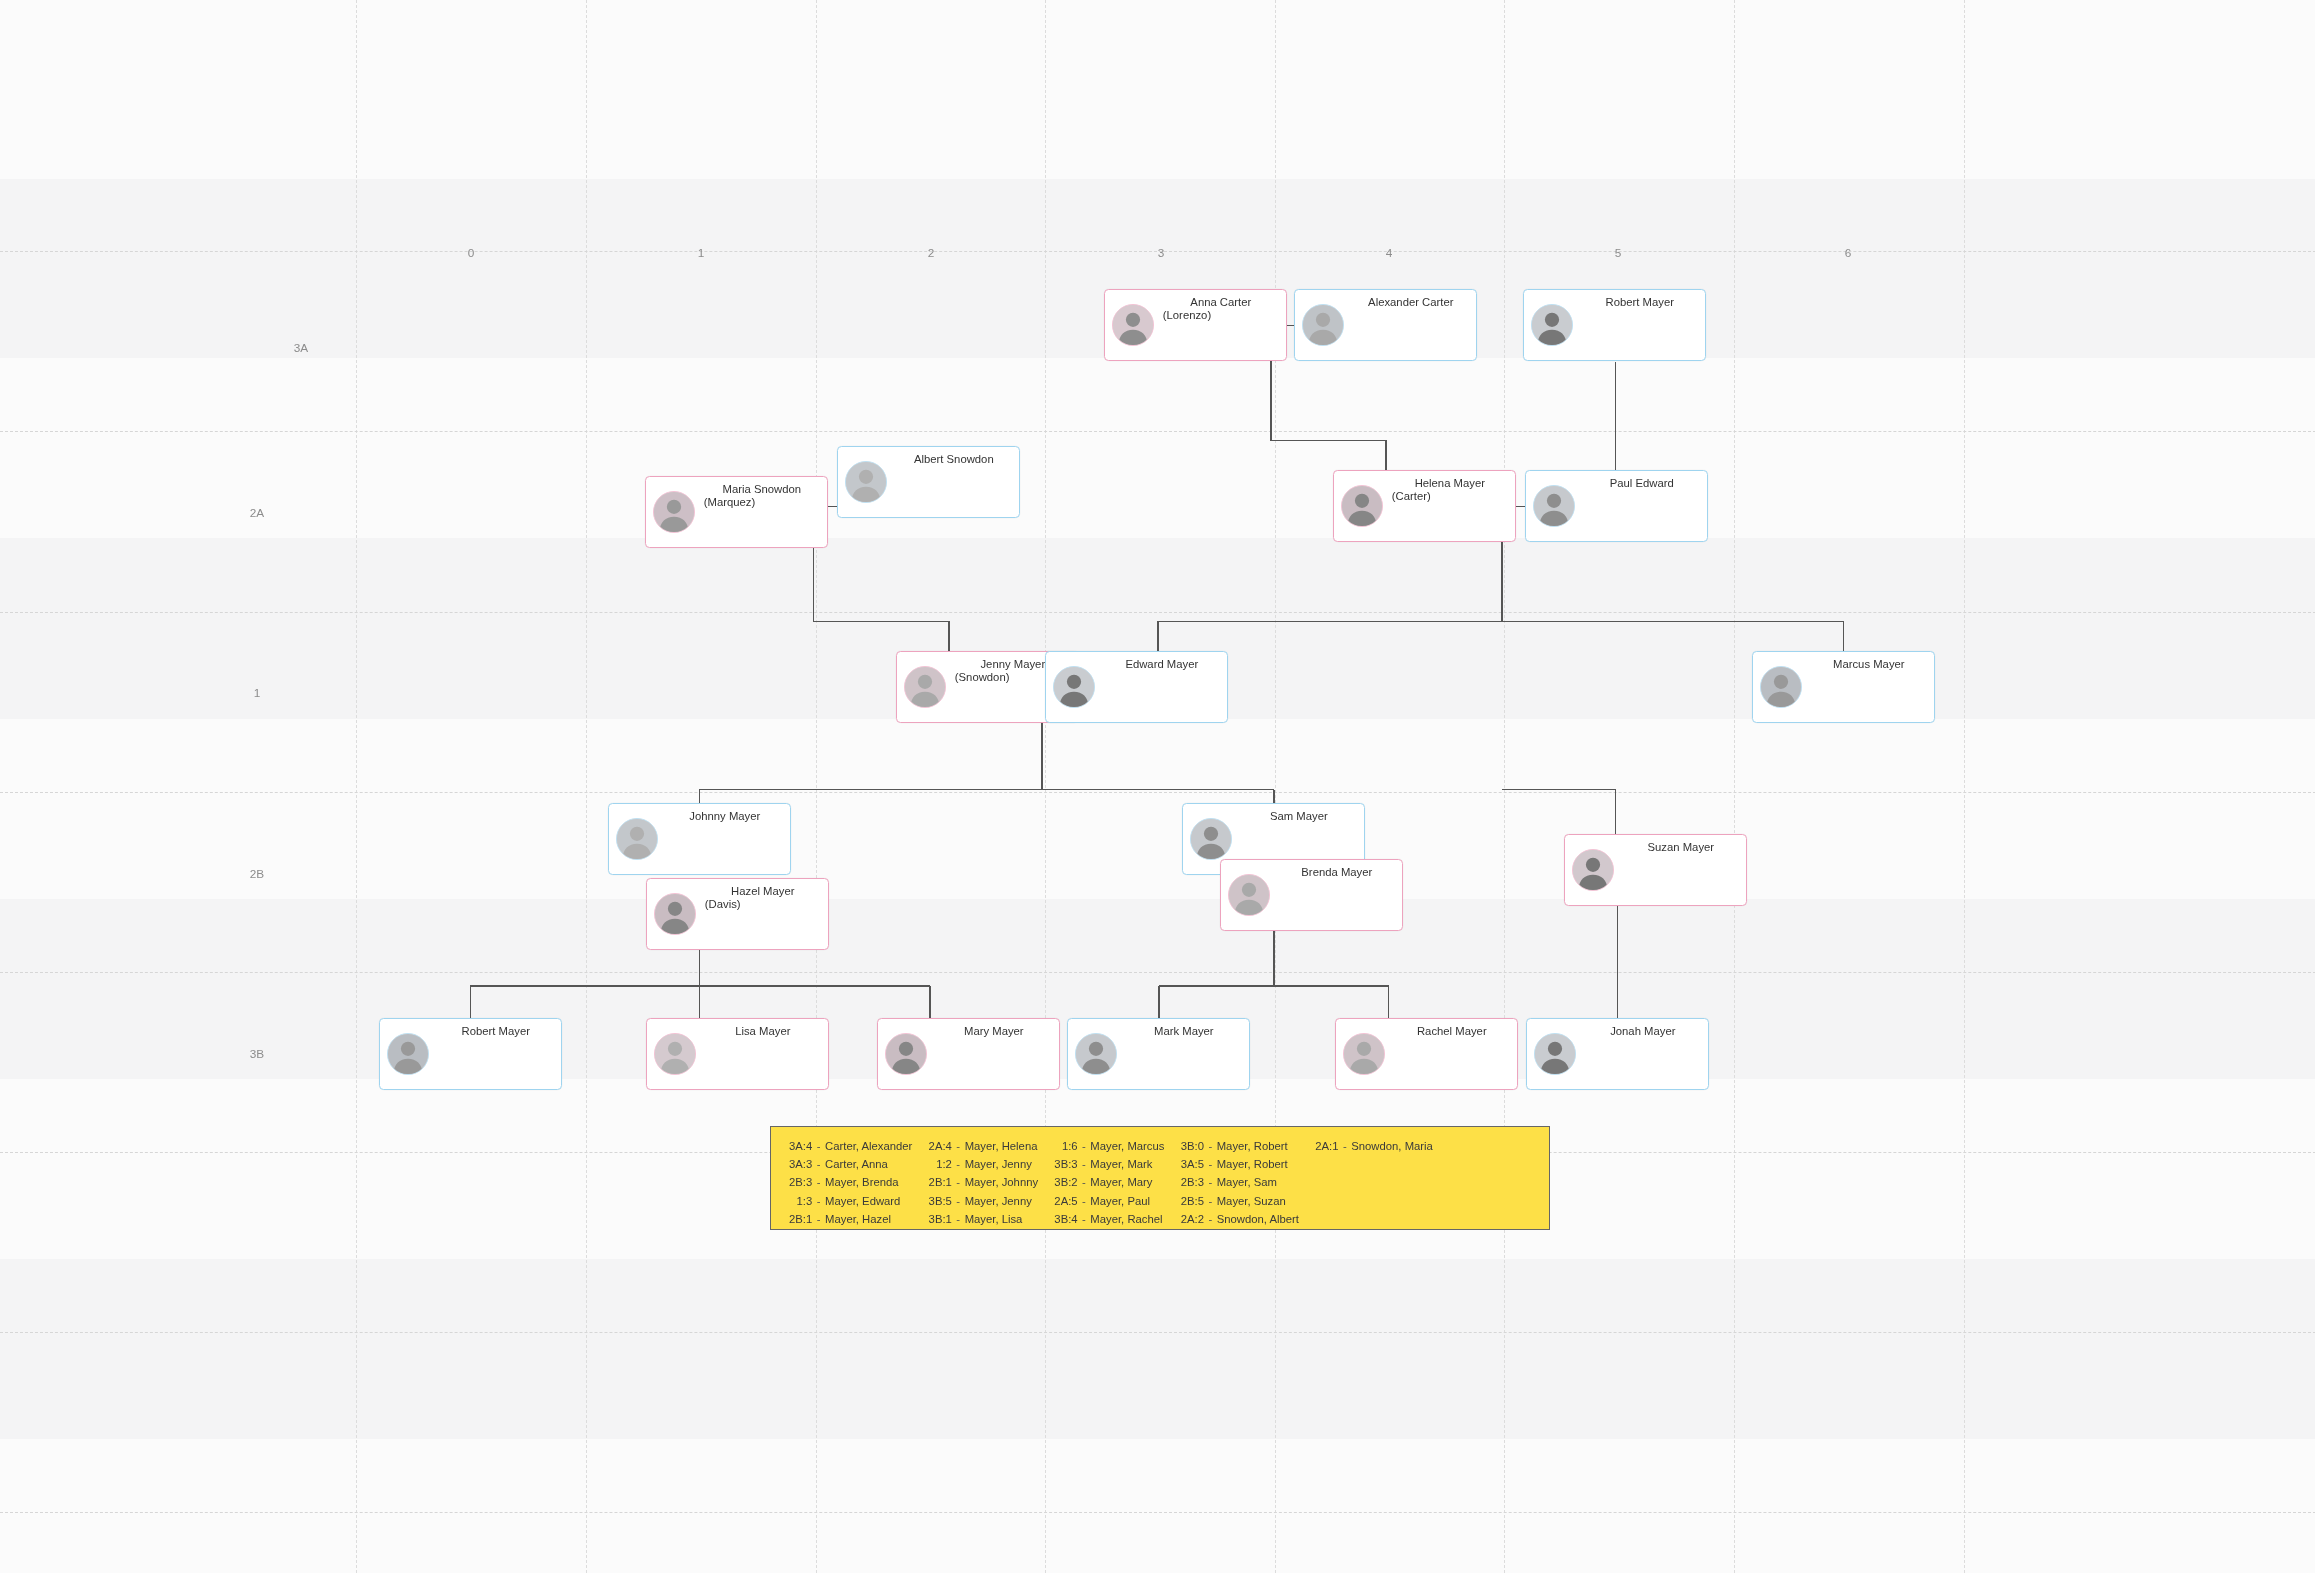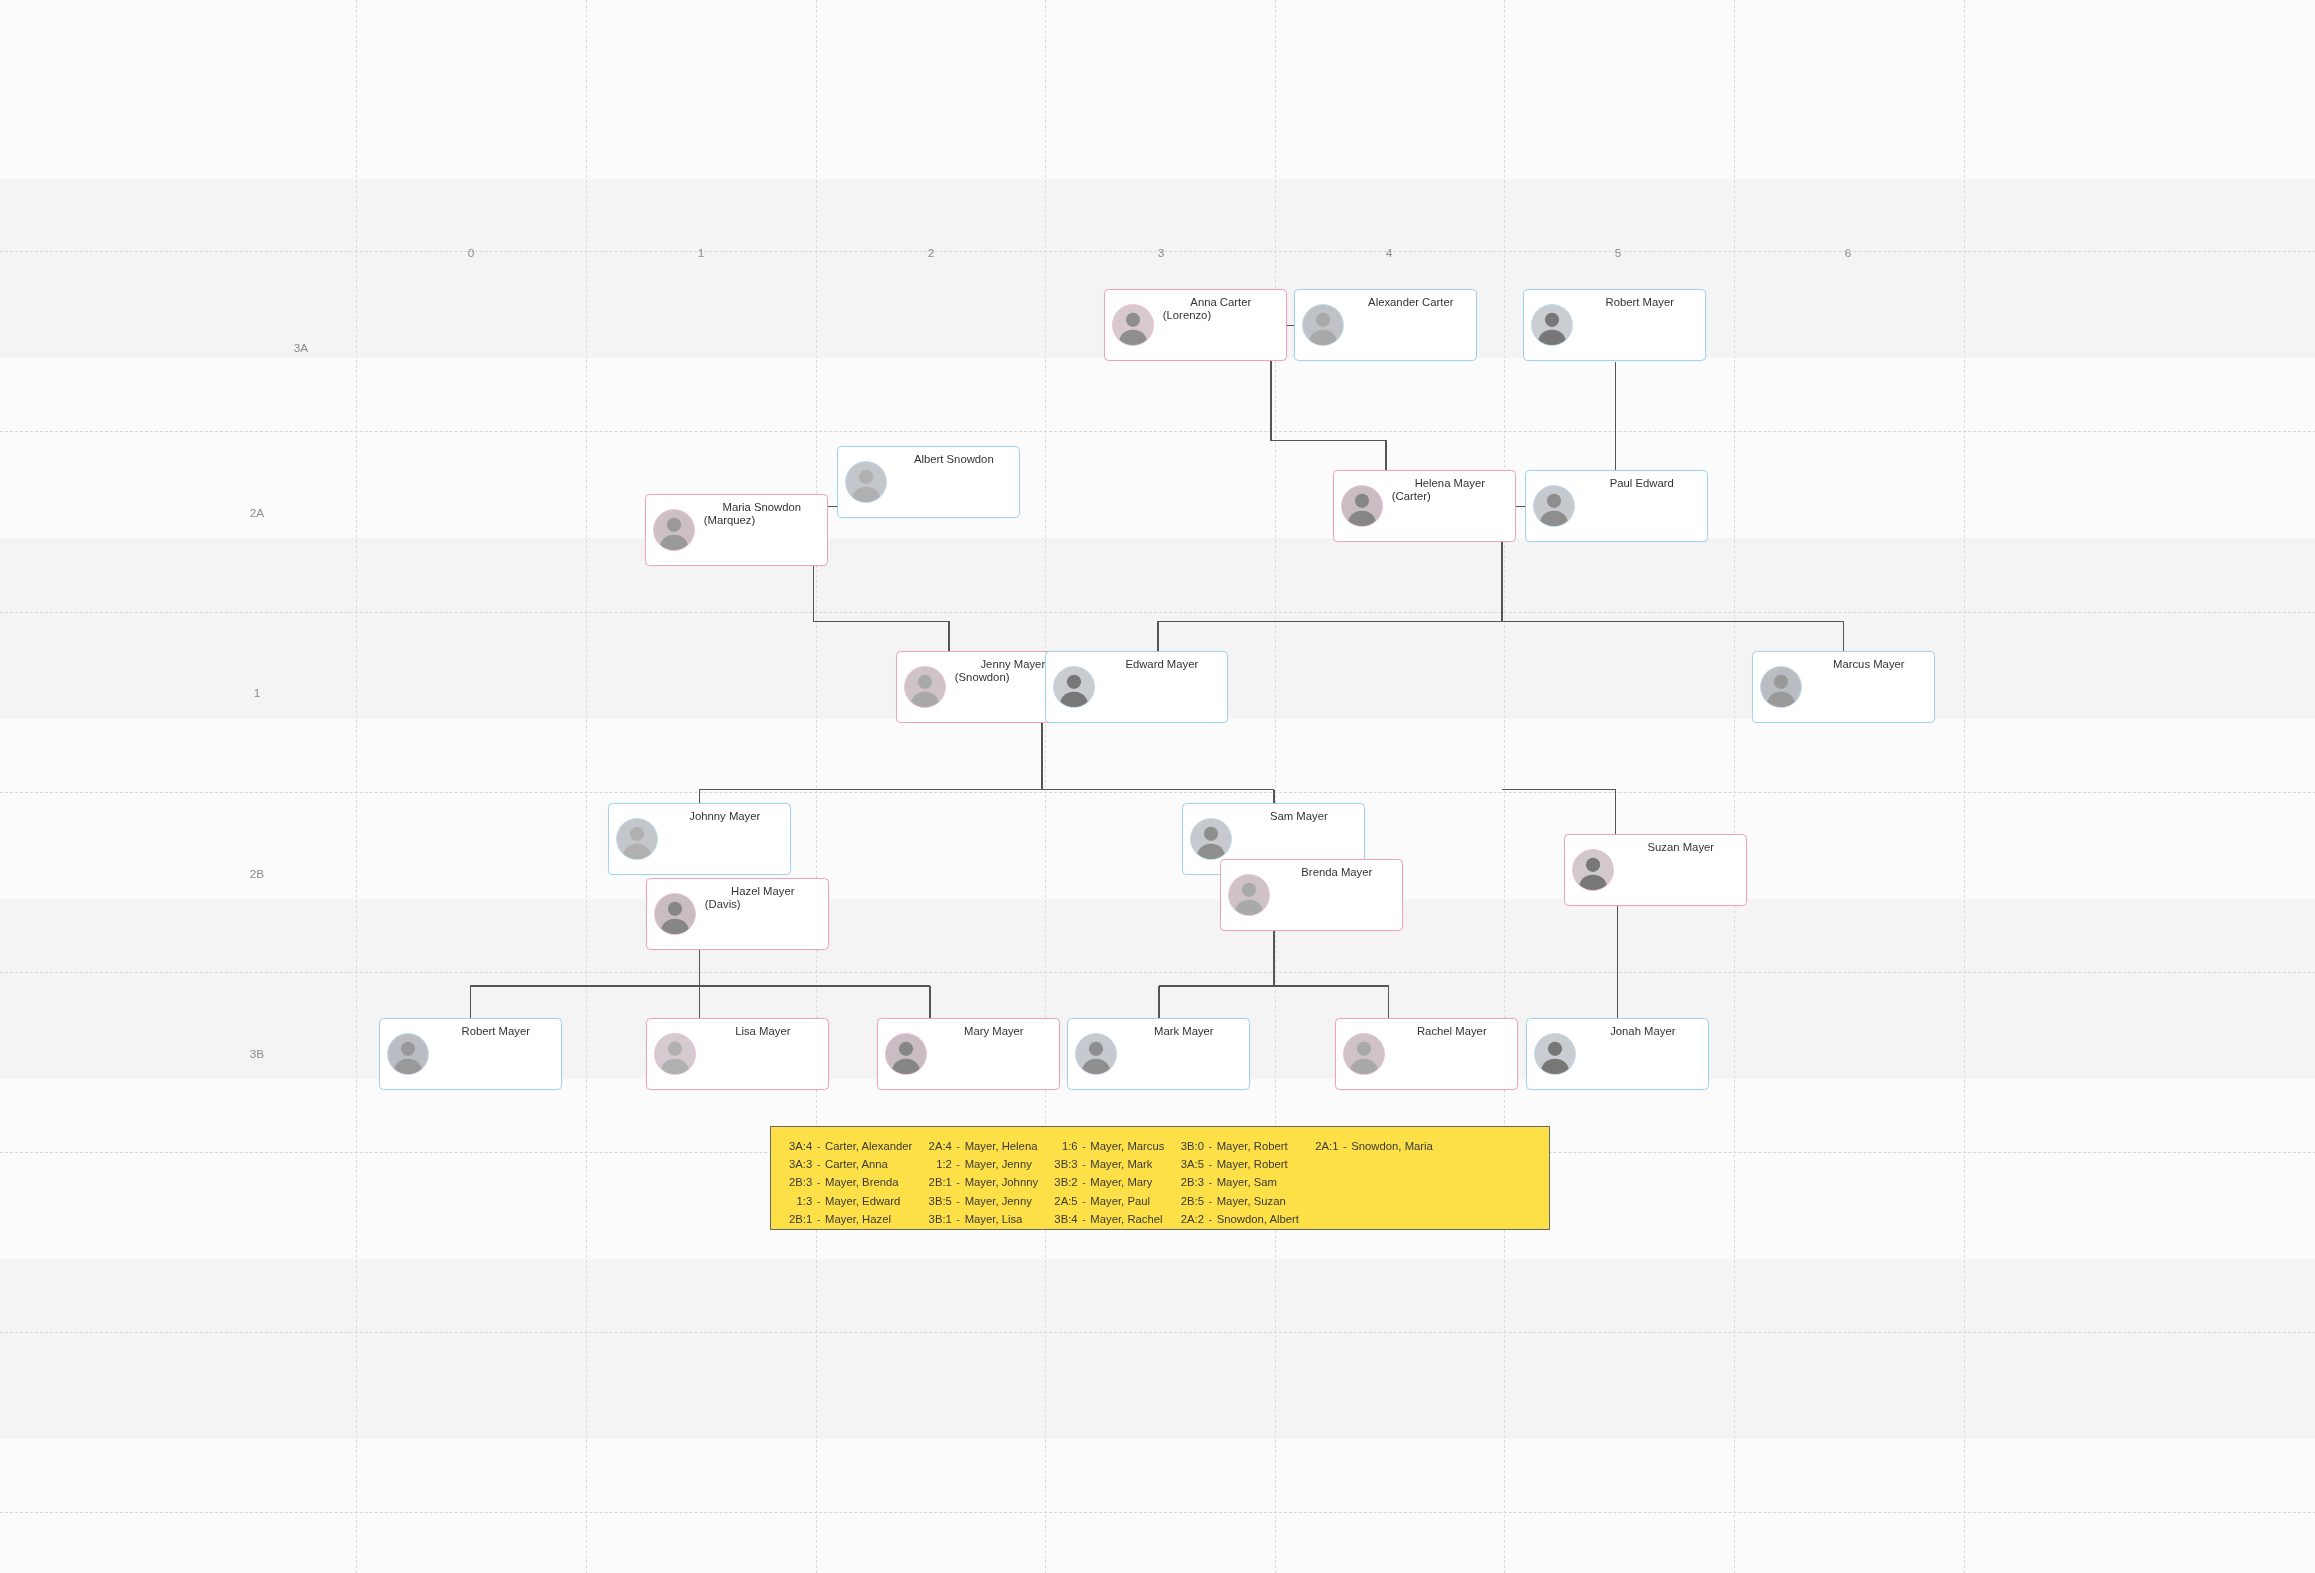--- a/index.html
+++ b/index.html
@@ -273,21 +273,21 @@
           <svg viewBox="0 0 46 46" xmlns="http://www.w3.org/2000/svg">
             <rect width="46" height="46" fill="#c9ccd0"></rect>
             <circle cx="23" cy="17" r="8.2" fill="#777777"></circle>
             <path d="M6.5,46 C6.5,34.5 13.5,28.5 23,28.5 C32.5,28.5 39.5,34.5 39.5,46 Z" fill="#777777"></path>
           </svg>
         </div>
         <div class="name">
           <span class="given">Robert Mayer</span>
         </div>
       </div>
-      <div class="card female" style="left: 607px; top: 494px; padding-left: 24px;">
+      <div class="card female" style="left: 607px; top: 476px; padding-left: 24px;">
         <div class="avatar">
           <svg viewBox="0 0 46 46" xmlns="http://www.w3.org/2000/svg">
             <rect width="46" height="46" fill="#cdbfc6"></rect>
             <circle cx="23" cy="17" r="8.2" fill="#999999"></circle>
             <path d="M6.5,46 C6.5,34.5 13.5,28.5 23,28.5 C32.5,28.5 39.5,34.5 39.5,46 Z" fill="#999999"></path>
           </svg>
         </div>
         <div class="name">
           <span class="given">Maria Snowdon</span>
           <span class="sur" style="padding-left: 1.8px;">(Marquez)</span>

